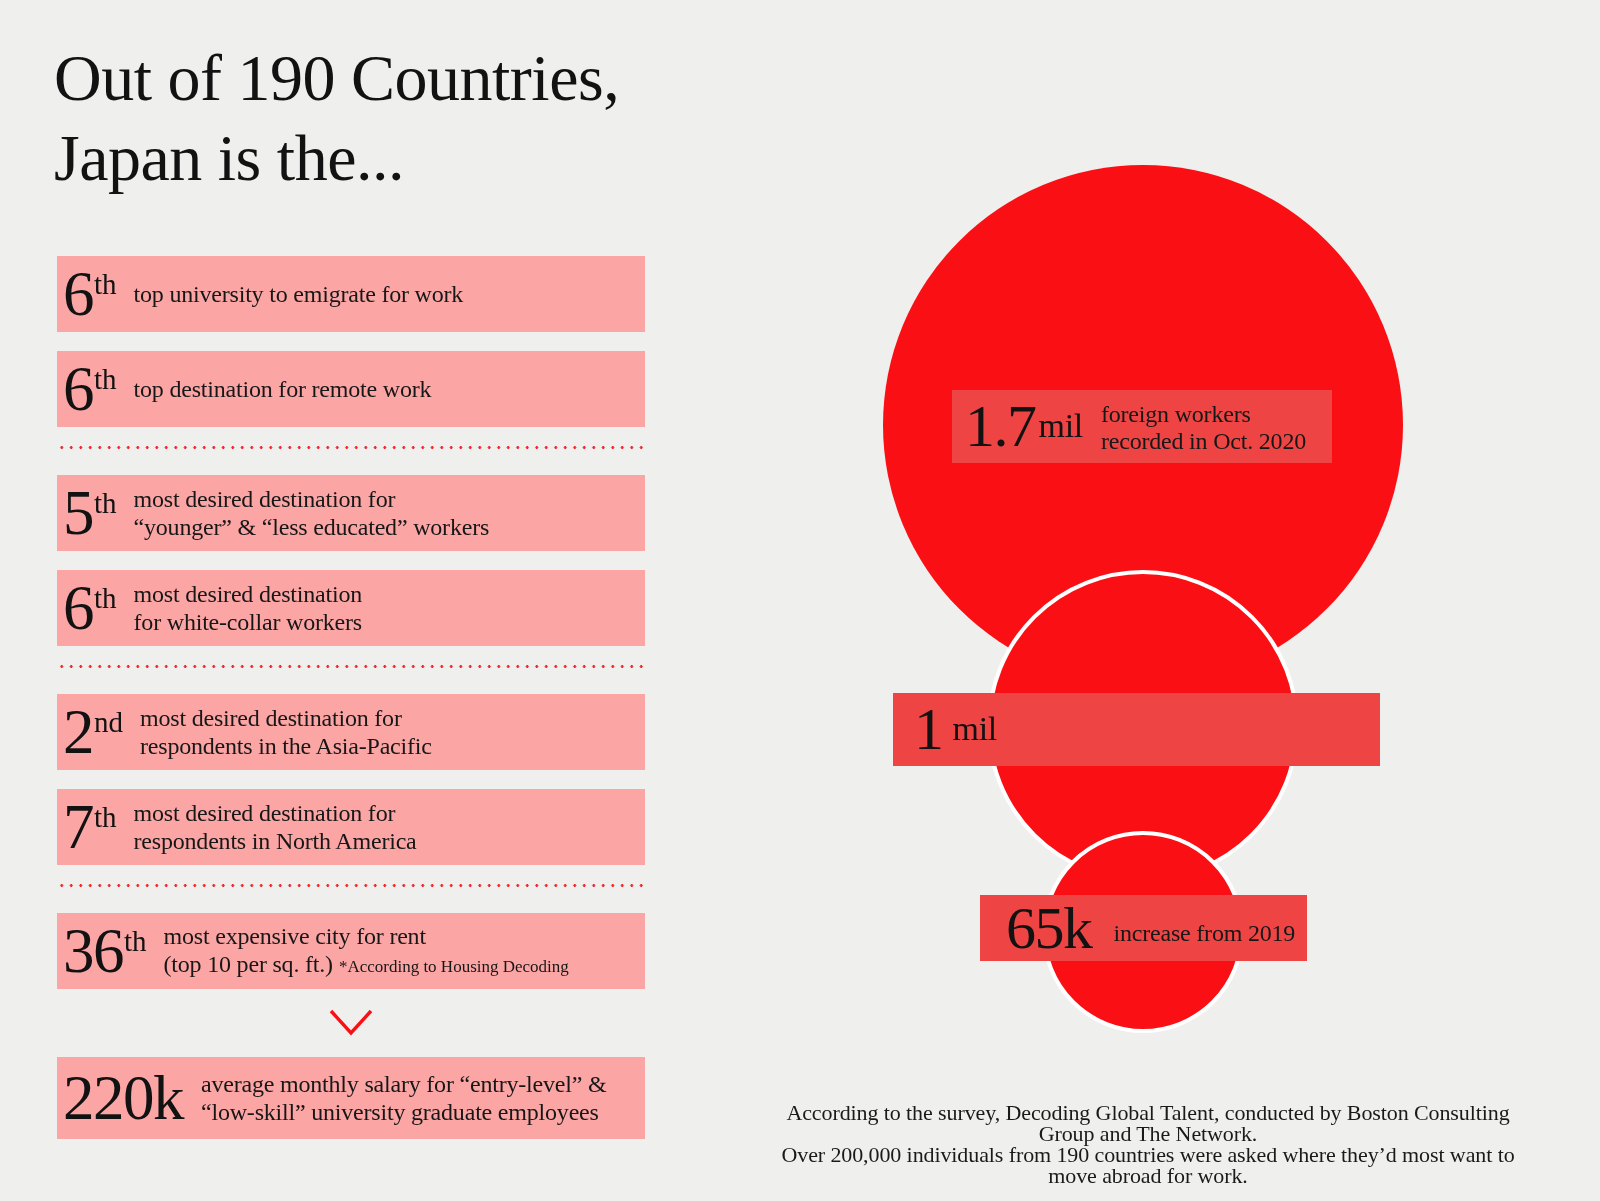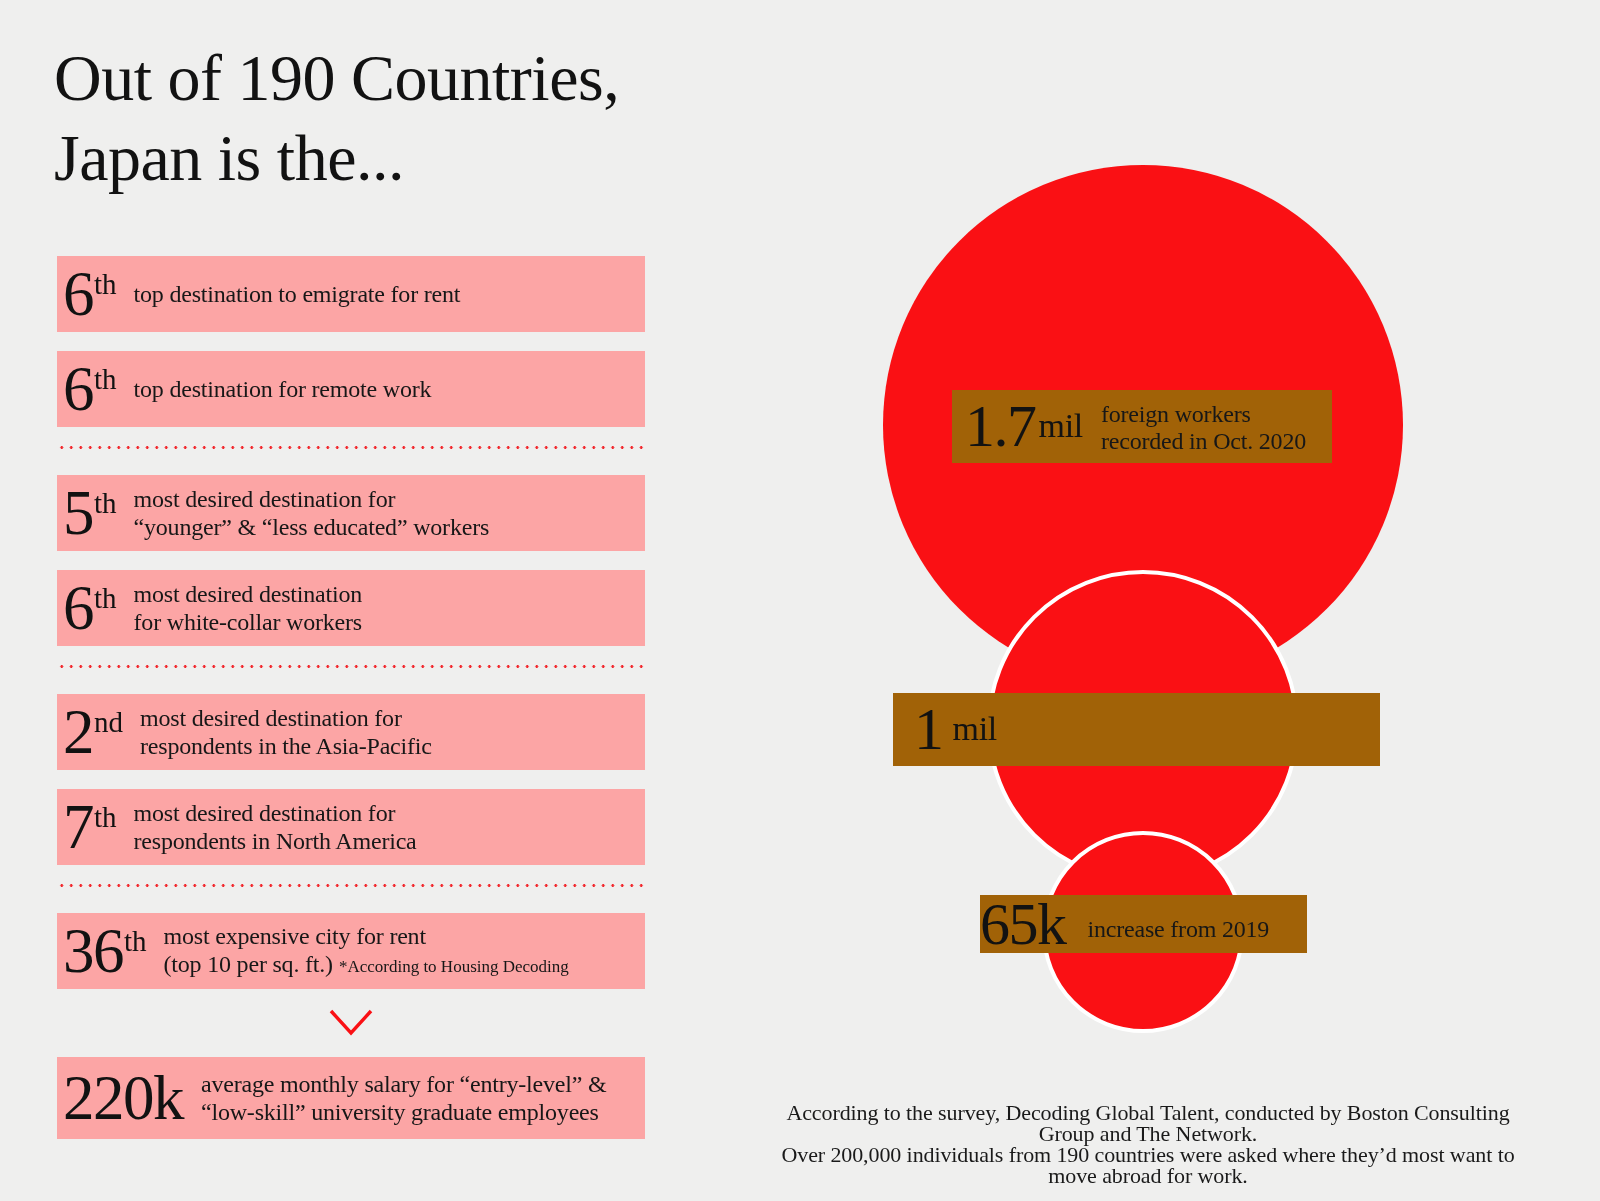--- a/index.html
+++ b/index.html
@@ -46,26 +46,26 @@
 
   .chevron-wrap{display:flex;justify-content:center;margin:17px 0 21px 0;}
 
   
   .circle{position:absolute;border-radius:50%;background:#fa1014;}
   .circle-big{left:883px;top:165px;width:520px;height:520px;z-index:1;}
   .circle-mid{left:987px;top:570px;width:304px;height:304px;border:4px solid #ffffff;z-index:2;}
   .circle-small{left:1042px;top:831px;width:194px;height:194px;border:4px solid #ffffff;z-index:3;}
 
   .bubble-label{
-    position:absolute;background:#a16207;z-index:4;
+    position:absolute;background:#ef4444;z-index:4;
     display:flex;align-items:center;box-sizing:border-box;
   }
   .label-1{left:952px;top:390px;width:380px;height:73px;padding-left:13px;}
   .label-2{left:893px;top:693px;width:487px;height:73px;padding-left:21px;}
-  .label-3{left:980px;top:895px;width:327px;height:58px;}
+  .label-3{left:980px;top:895px;width:327px;height:66px;padding-left:26px;}
 
   .bval{font-size:60px;line-height:0.85;letter-spacing:-1.5px;white-space:nowrap;color:#121212;}
   .bunit{font-size:34px;letter-spacing:-0.3px;}
   .label-1 .bunit{margin-left:3px;}
   .label-2 .bunit{margin-left:10px;}
   .btext{font-size:24px;line-height:27px;letter-spacing:-0.2px;margin-left:18px;margin-top:2px;color:#171717;}
   .label-3 .btext{margin-left:22px;margin-top:10px;}
 
   
   .footer{position:absolute;left:762px;top:1102px;width:772px;margin:0;
@@ -80,21 +80,21 @@
   <h1 class="title">
     <span>Out of 190 Countries,</span>
     <span>Japan is the...</span>
   </h1>
 
   <div class="stats">
 
     <div class="card">
       <div class="num"><span>6</span><span class="sup">th</span></div>
       <div class="desc">
-        <div>top destination to emigrate for rent</div>
+        <div>top university to emigrate for work</div>
       </div>
     </div>
 
     <div class="card">
       <div class="num"><span>6</span><span class="sup">th</span></div>
       <div class="desc">
         <div>top destination for remote work</div>
       </div>
     </div>
 

